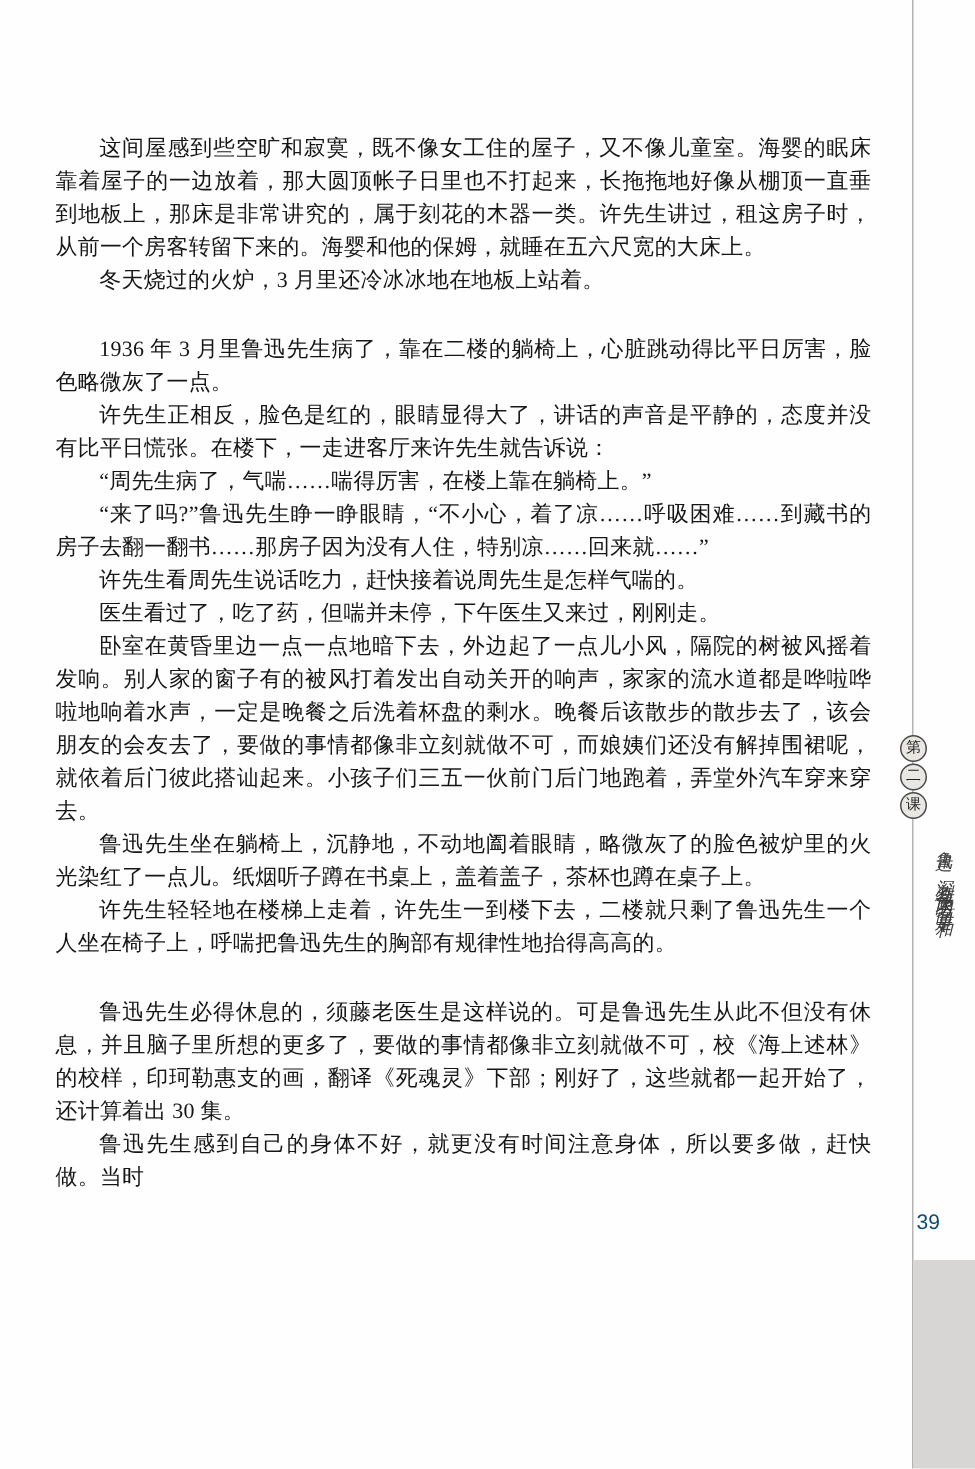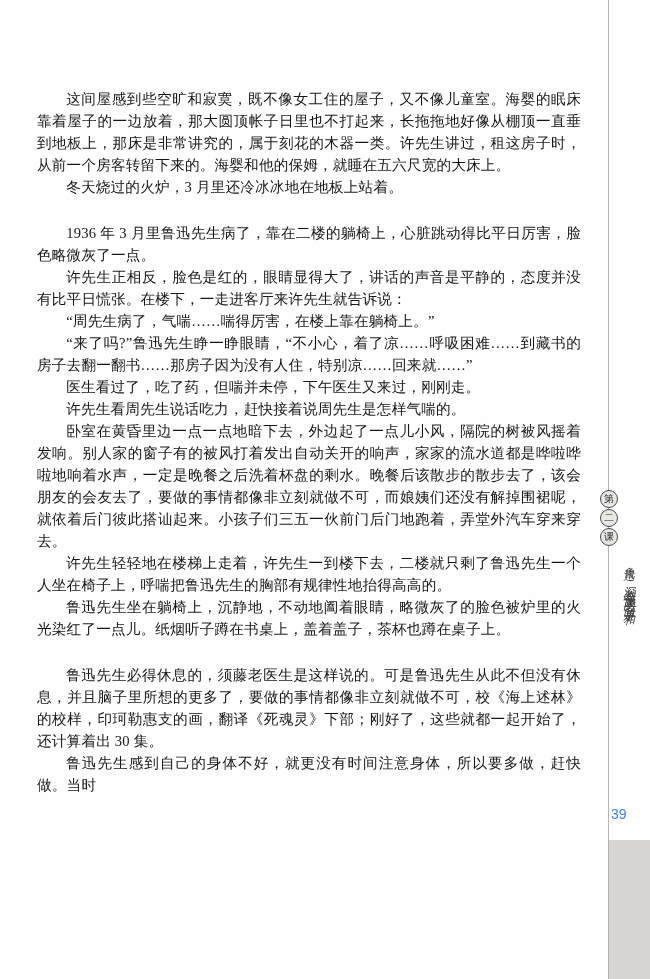--- a/index.html
+++ b/index.html
@@ -51,45 +51,45 @@
   .side-title{
     position:absolute;left:610px;top:558px;height:210px;width:26px;
     writing-mode:vertical-rl;text-orientation:upright;
     font-size:11.5px;letter-spacing:2.5px;color:#3c3c3c;
     font-family:"DejaVu Serif","Liberation Serif",serif;
     font-style:italic;
   }
   .page-number{
     position:absolute;left:611px;top:806px;
     font-family:"Liberation Sans","DejaVu Sans",sans-serif;
-    font-size:14px;color:#3b82f6;
+    font-size:14px;color:#0c4a6e;
   }
   .thumb-block{
     position:absolute;left:609px;right:0;top:840px;bottom:0;
     background:var(--block-gray);
   }
 </style>
 </head>
 <body>
 
 <div class="text-col">
   <div class="section">
     <p>这间屋感到些空旷和寂寞，既不像女工住的屋子，又不像儿童室。海婴的眠床靠着屋子的一边放着，那大圆顶帐子日里也不打起来，长拖拖地好像从棚顶一直垂到地板上，那床是非常讲究的，属于刻花的木器一类。许先生讲过，租这房子时，从前一个房客转留下来的。海婴和他的保姆，就睡在五六尺宽的大床上。</p>
     <p>冬天烧过的火炉，3 月里还冷冰冰地在地板上站着。</p>
   </div>
   <div class="section">
     <p>1936 年 3 月里鲁迅先生病了，靠在二楼的躺椅上，心脏跳动得比平日厉害，脸色略微灰了一点。</p>
     <p>许先生正相反，脸色是红的，眼睛显得大了，讲话的声音是平静的，态度并没有比平日慌张。在楼下，一走进客厅来许先生就告诉说：</p>
     <p>“周先生病了，气喘……喘得厉害，在楼上靠在躺椅上。”</p>
     <p>“来了吗?”鲁迅先生睁一睁眼睛，“不小心，着了凉……呼吸困难……到藏书的房子去翻一翻书……那房子因为没有人住，特别凉……回来就……”</p>
+    <p>许先生看周先生说话吃力，赶快接着说周先生是怎样气喘的。</p>
     <p>医生看过了，吃了药，但喘并未停，下午医生又来过，刚刚走。</p>
-    <p>许先生看周先生说话吃力，赶快接着说周先生是怎样气喘的。</p>
     <p>卧室在黄昏里边一点一点地暗下去，外边起了一点儿小风，隔院的树被风摇着发响。别人家的窗子有的被风打着发出自动关开的响声，家家的流水道都是哗啦哗啦地响着水声，一定是晚餐之后洗着杯盘的剩水。晚餐后该散步的散步去了，该会朋友的会友去了，要做的事情都像非立刻就做不可，而娘姨们还没有解掉围裙呢，就依着后门彼此搭讪起来。小孩子们三五一伙前门后门地跑着，弄堂外汽车穿来穿去。</p>
+    <p>鲁迅先生坐在躺椅上，沉静地，不动地阖着眼睛，略微灰了的脸色被炉里的火光染红了一点儿。纸烟听子蹲在书桌上，盖着盖子，茶杯也蹲在桌子上。</p>
     <p>许先生轻轻地在楼梯上走着，许先生一到楼下去，二楼就只剩了鲁迅先生一个人坐在椅子上，呼喘把鲁迅先生的胸部有规律性地抬得高高的。</p>
-    <p>鲁迅先生坐在躺椅上，沉静地，不动地阖着眼睛，略微灰了的脸色被炉里的火光染红了一点儿。纸烟听子蹲在书桌上，盖着盖子，茶杯也蹲在桌子上。</p>
   </div>
   <div class="section">
     <p>鲁迅先生必得休息的，须藤老医生是这样说的。可是鲁迅先生从此不但没有休息，并且脑子里所想的更多了，要做的事情都像非立刻就做不可，校《海上述林》的校样，印珂勒惠支的画，翻译《死魂灵》下部；刚好了，这些就都一起开始了，还计算着出 30 集。</p>
     <p>鲁迅先生感到自己的身体不好，就更没有时间注意身体，所以要多做，赶快做。当时</p>
   </div>
 </div>
 
 <div class="rail-line"></div>
 
 <div class="lesson-badge">

